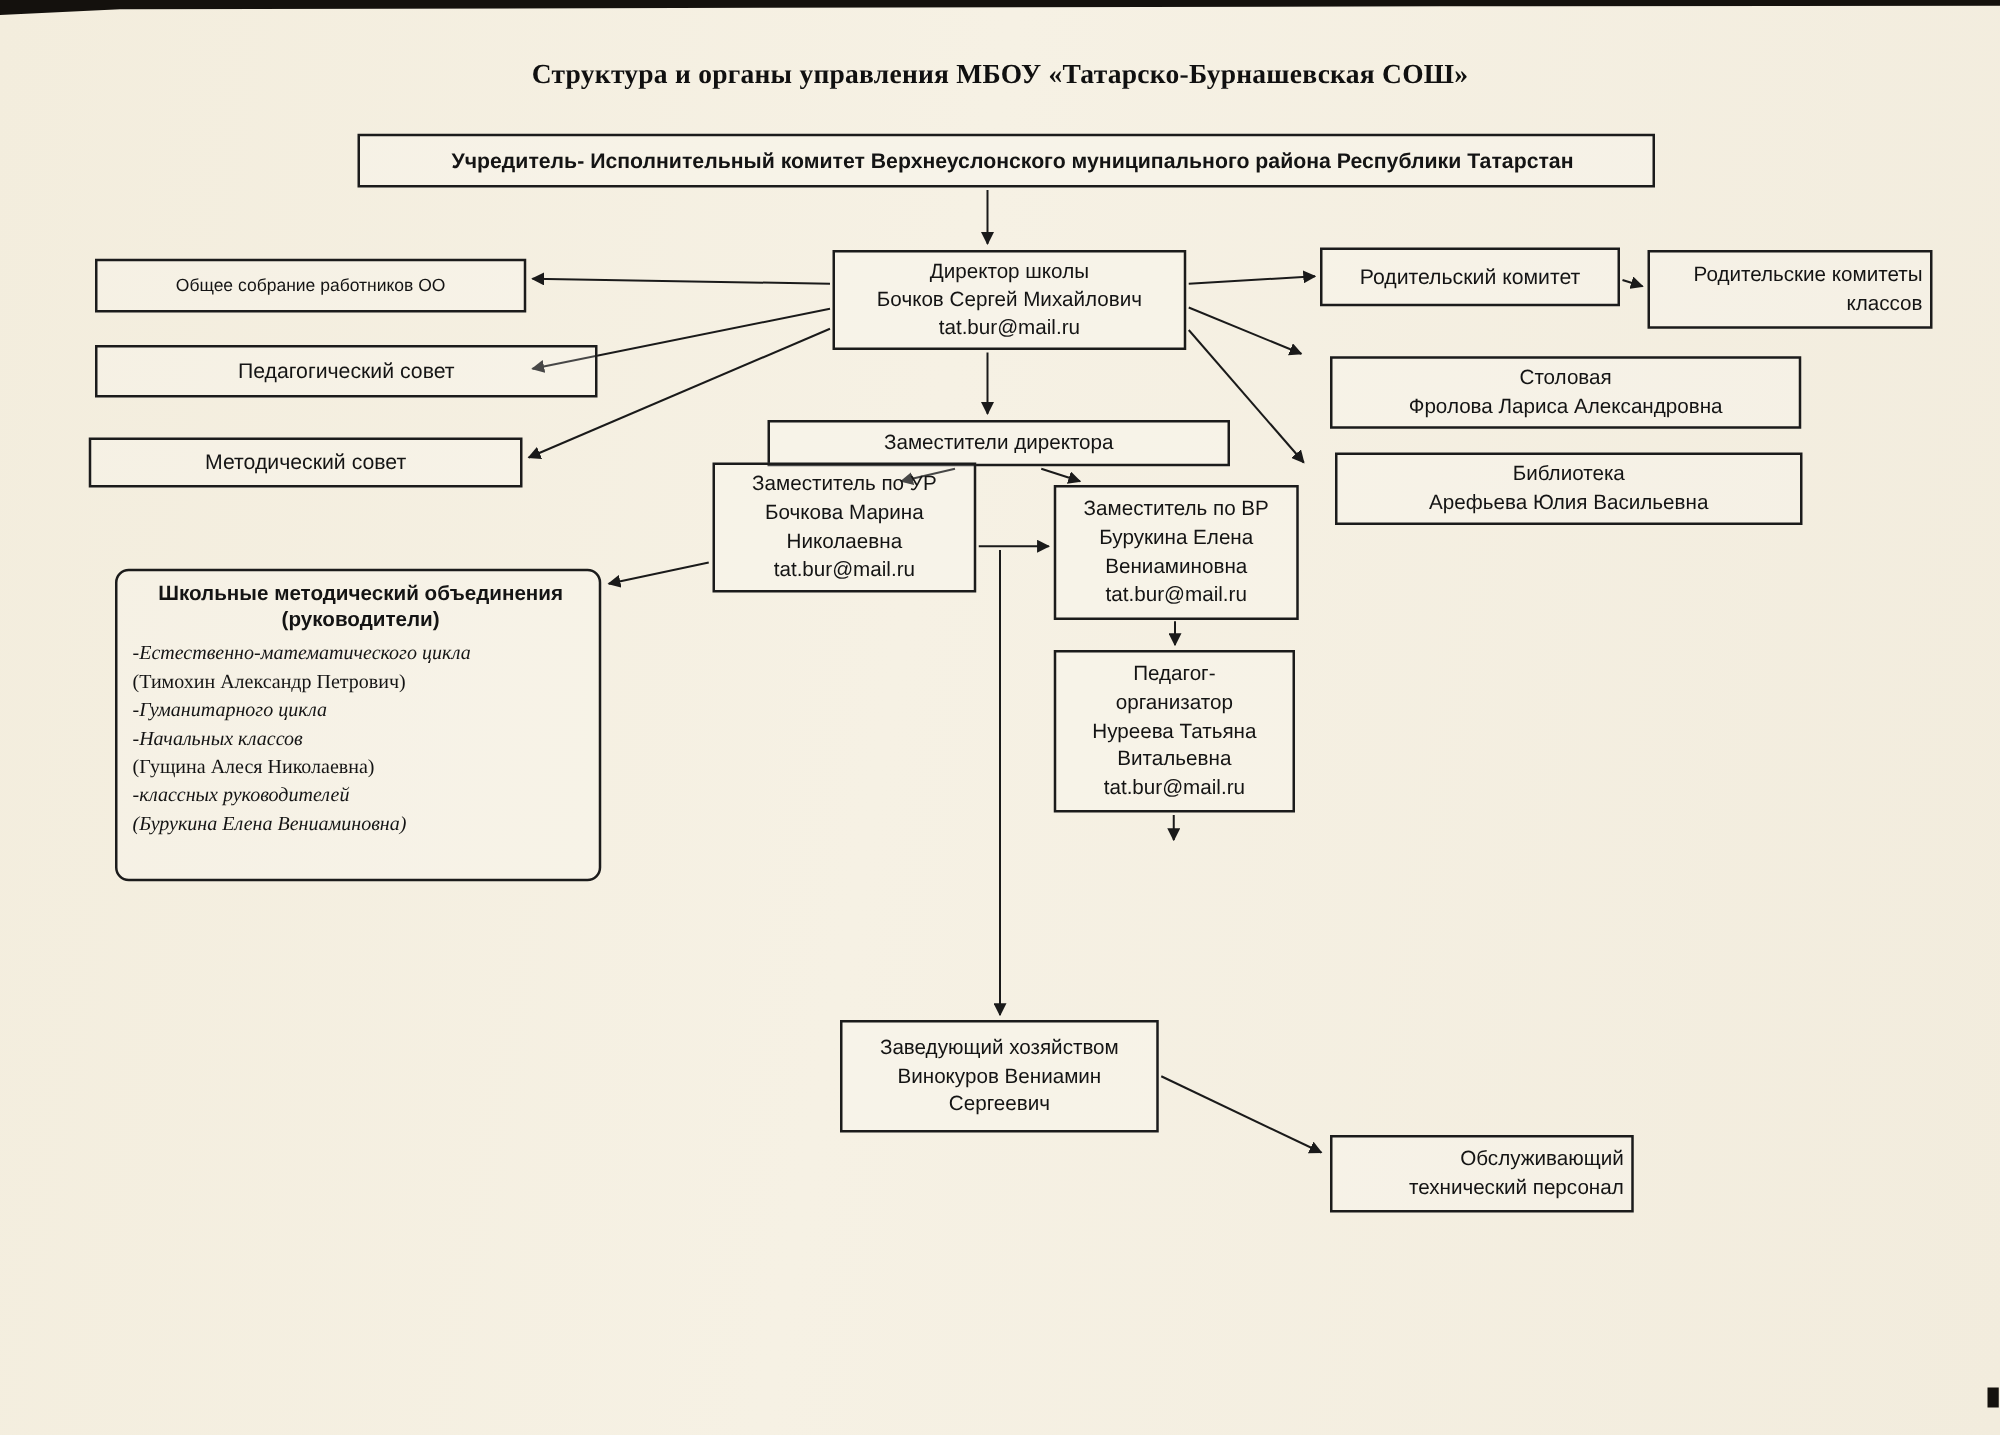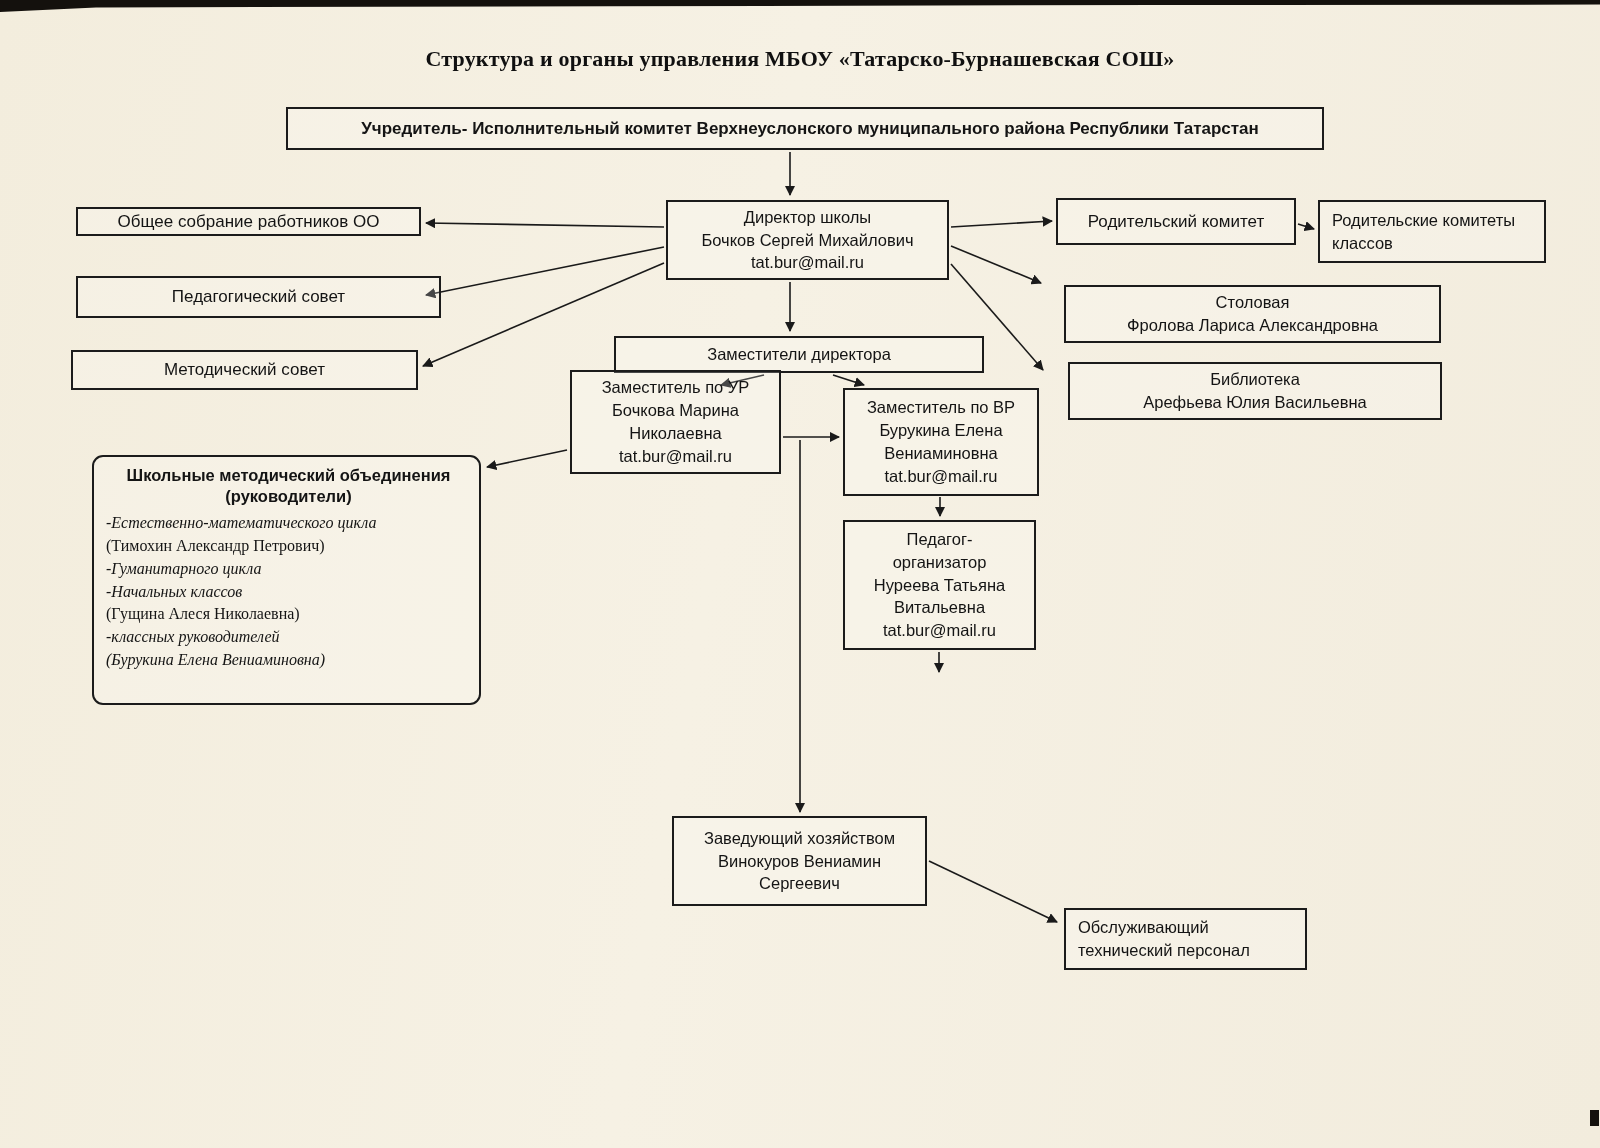--- a/index.html
+++ b/index.html
@@ -29,21 +29,21 @@
     border:2px solid #1b1b1b;
     box-sizing:border-box;
     background:rgba(255,255,255,0.20);
     display:flex; flex-direction:column;
     justify-content:center; align-items:center;
     text-align:center;
     font-size:16.5px; line-height:1.38;
     padding:2px 6px;
   }
   .box.bold { font-weight:bold; }
-  .box.left-align { align-items:flex-start; text-align:left; padding-left:12px; }
+  .box.left-align { align-items:flex-end; text-align:left; padding-left:12px; }
   .box.smo-box {
     justify-content:flex-start; align-items:stretch; text-align:left;
     padding:8px 8px 8px 12px;
     border-radius:11px;
   }
   .smo-title { text-align:center; font-weight:bold; font-size:16.5px; line-height:1.3; }
   .smo-items { margin-top:4px; }
   .smo-item {
     font-family:"Liberation Serif", serif;
     font-size:16px; line-height:1.43; white-space:pre-wrap;
@@ -90,25 +90,25 @@
   <div class="box bold" style="left:286px;top:107px;width:1038px;height:43px;font-size:17px;padding-left:16px;">
     <div>Учредитель- Исполнительный комитет Верхнеуслонского муниципального района Республики Татарстан</div>
   </div>
 
   <div class="box" style="left:666px;top:200px;width:283px;height:80px;">
     <div>Директор школы</div>
     <div>Бочков Сергей Михайлович</div>
     <div>tat.bur@mail.ru</div>
   </div>
 
-  <div class="box" style="left:76px;top:207px;width:345px;height:29px;font-size:17px;">
+  <div class="box" style="left:76px;top:207px;width:345px;height:43px;font-size:14px;">
     <div>Общее собрание работников ОО</div>
   </div>
 
-  <div class="box" style="left:76px;top:276px;width:365px;height:42px;font-size:17px;">
+  <div class="box" style="left:76px;top:276px;width:402px;height:42px;font-size:17px;">
     <div>Педагогический совет</div>
   </div>
 
   <div class="box" style="left:71px;top:350px;width:347px;height:40px;font-size:17px;">
     <div>Методический совет</div>
   </div>
 
   <div class="box" style="left:1056px;top:198px;width:240px;height:47px;font-size:17px;">
     <div>Родительский комитет</div>
   </div>

